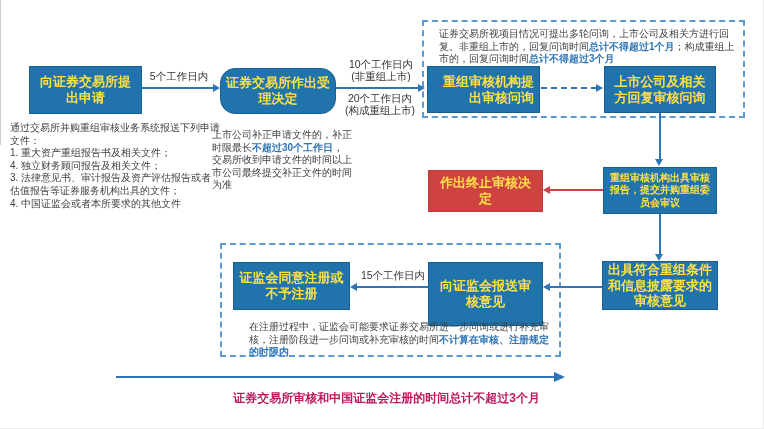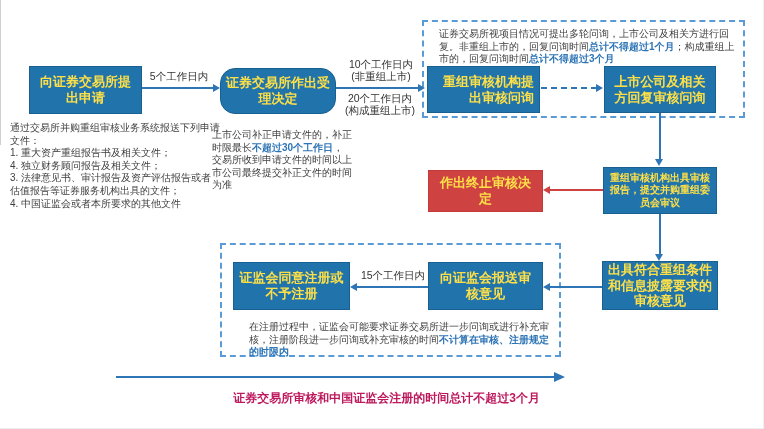--- a/index.html
+++ b/index.html
@@ -48,21 +48,21 @@
 
   <div class="box" style="left:29px;top:66px;width:113px;height:48px;">向证券交易所提出申请</div>
   <div class="box" style="left:220px;top:68px;width:116px;height:46px;border-radius:15px;">证券交易所作出受理决定</div>
   <div class="box" style="left:427px;top:66px;width:113px;height:47px;text-align:right;">重组审核机构提出审核问询</div>
   <div class="box" style="left:604px;top:66px;width:112px;height:47px;">上市公司及相关方回复审核问询</div>
 
   <div class="box" style="left:603px;top:167px;width:114px;height:47px;font-size:10px;">重组审核机构出具审核报告，提交并购重组委员会审议</div>
   <div class="box red" style="left:428px;top:170px;width:115px;height:42px;">作出终止审核决定</div>
   <div class="box" style="left:602px;top:261px;width:116px;height:49px;">出具符合重组条件和信息披露要求的审核意见</div>
 
-  <div class="box" style="left:428px;top:262px;width:115px;height:48px;">向证监会报送审核意见</div>
+  <div class="box" style="left:428px;top:262px;width:115px;height:64px;">向证监会报送审核意见</div>
   <div class="box" style="left:233px;top:262px;width:117px;height:48px;">证监会同意注册或不予注册</div>
 
   <div class="line-h" style="left:142px;top:87px;width:72px;"></div>
   <div class="ah r" style="left:213px;top:84px;"></div>
   <div class="lbl" style="left:143px;top:70px;width:72px;">5个工作日内</div>
 
   <div class="line-h" style="left:336px;top:87px;width:83px;"></div>
   <div class="ah r" style="left:418px;top:84px;"></div>
   <div class="lbl" style="left:338px;top:58px;width:86px;">
     <div>10个工作日内</div>

